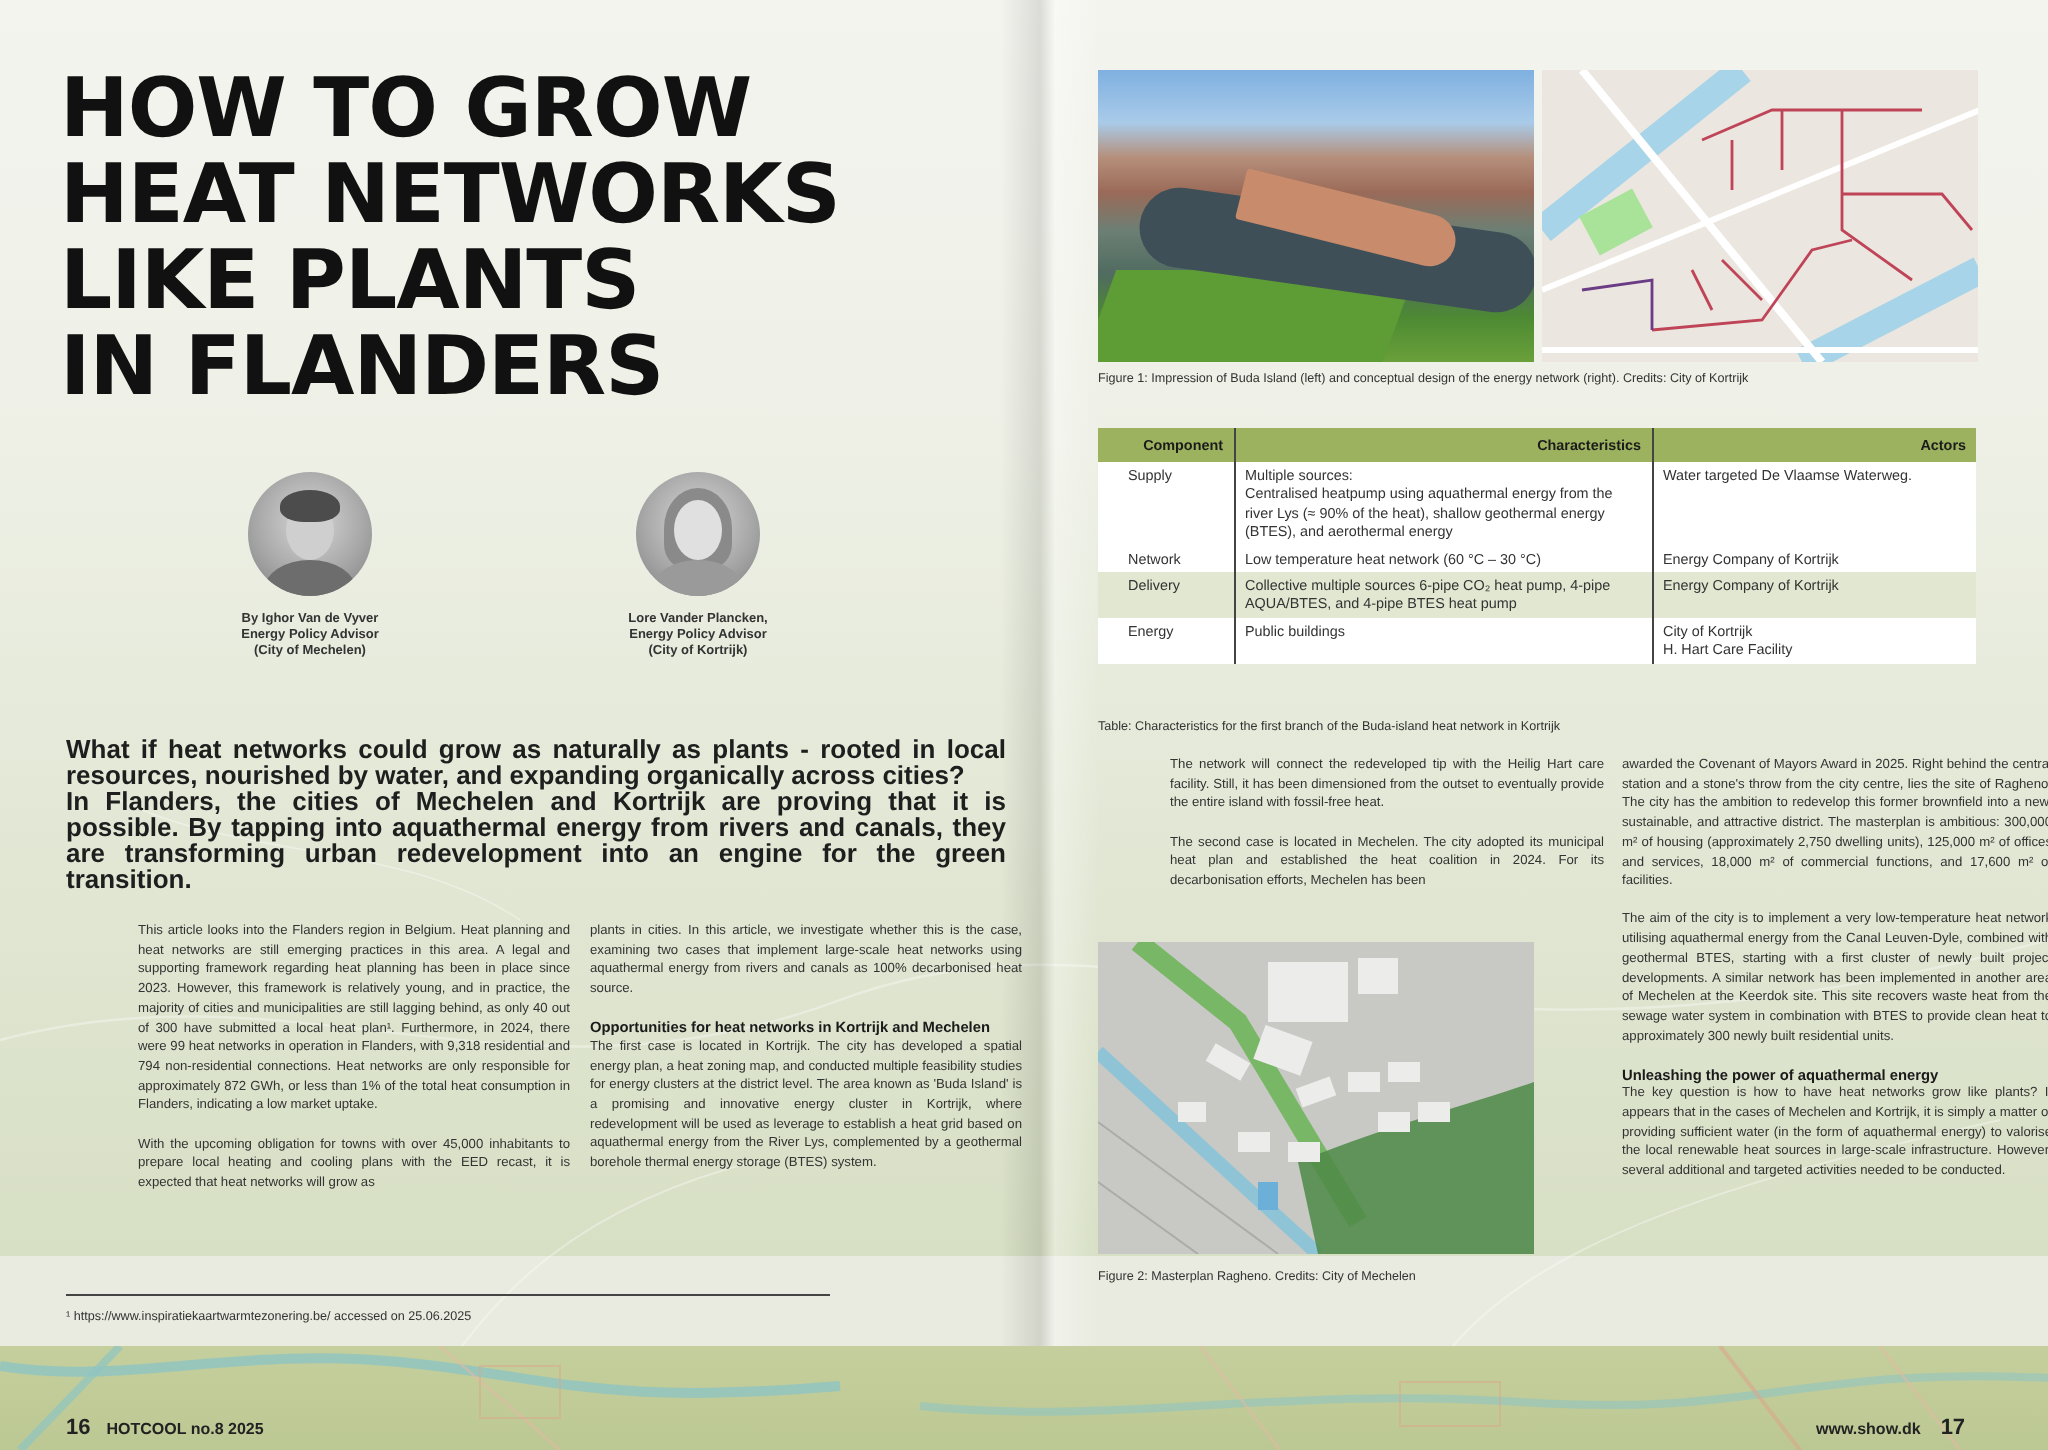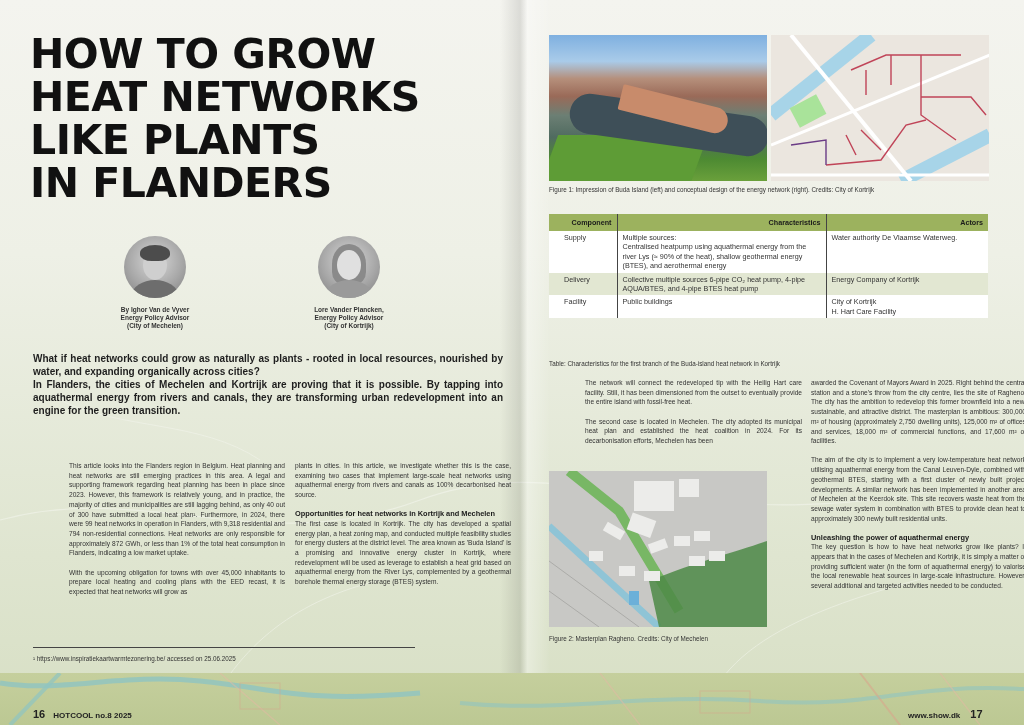--- a/index.html
+++ b/index.html
@@ -4,21 +4,21 @@
 <style>
   * { box-sizing: border-box; margin: 0; padding: 0; }
   html, body { width: 1024px; height: 725px; overflow: hidden; }
   body {
     font-family: "Liberation Sans", sans-serif;
     background: #e9ebe0;
     position: relative;
     color: #222;
   }
   .spread {
-    position: absolute; left: 0; top: 0; width: 1024px; height: 725px;
+    position: absolute; left: 0; top: 0; width: 1024px; height: 628px;
     background: linear-gradient(180deg, #f4f4ef 0%, #eef0e6 35%, #e3e8d6 65%, #d7dfc4 100%);
   }
   .gutter {
     position: absolute; left: 500px; top: 0; width: 50px; height: 725px;
     background: linear-gradient(90deg, rgba(0,0,0,0) 0%, rgba(0,0,0,0.10) 40%, rgba(255,255,255,0.35) 55%, rgba(0,0,0,0) 100%);
   }
   .veins {
     position: absolute; inset: 0; pointer-events: none; opacity: 0.35;
   }
   .footer-band {
@@ -54,22 +54,22 @@
     position: absolute; left: 16px; top: 9px; width: 30px; height: 16px; border-radius: 50% 50% 40% 40%;
     background: #4c4c4c;
   }
   .author .avatar.f .hair { background: #8a8a8a; height: 40px; border-radius: 50% 50% 30% 30%; top: 8px; left: 14px; width: 34px; }
   .author .avatar.f .face { background: #e0e0e0; z-index: 1; }
   .author .avatar.f .shoulders { background: #9a9a9a; }
   .author .meta { font-size: 6.5px; line-height: 8px; font-weight: bold; color: #333; margin-top: 8px; }
   .author .meta div { display: block; }
 
   .lead {
-    position: absolute; left: 33px; top: 352px; width: 470px;
-    font-size: 10px; line-height: 13px; font-weight: bold; color: #1e1e1e; text-align: justify;
+    position: absolute; left: 33px; top: 368px; width: 470px;
+    font-size: 13px; line-height: 13px; font-weight: bold; color: #1e1e1e; text-align: justify;
   }
   .lead p { margin: 0; }
 
   .col { position: absolute; font-size: 6.6px; line-height: 9.7px; color: #333; text-align: justify; margin-left: 36px; }
   .col p { margin-bottom: 9.5px; }
   .col h3 { font-size: 7.4px; line-height: 9.5px; font-weight: bold; color: #1a1a1a; margin: 0; text-align: left; }
 
   .fn-rule { position: absolute; left: 33px; top: 647px; width: 382px; height: 1px; background: #444; }
   .footnote { position: absolute; left: 33px; top: 655px; font-size: 6.3px; color: #333; }
 
@@ -232,29 +232,34 @@
           <th class="c3">Actors</th>
         </tr>
       </thead>
       <tbody>
         <tr class="odd">
           <td class="c1">Supply</td>
           <td class="c2">
             <div>Multiple sources:</div>
             <div>Centralised heatpump using aquathermal energy from the river Lys (≈ 90% of the heat), shallow geothermal energy (BTES), and aerothermal energy</div>
           </td>
-          <td class="c3">Water authority De Vlaamse Waterweg.</td>
+          <td class="c3">Water targeted De Vlaamse Waterweg.</td>
+        </tr>
+        <tr class="odd">
+          <td class="c1">Network</td>
+          <td class="c2">Low temperature heat network (60 °C – 30 °C)</td>
+          <td class="c3">Energy Company of Kortrijk</td>
         </tr>
         <tr class="even">
           <td class="c1">Delivery</td>
           <td class="c2">Collective multiple sources 6-pipe CO₂ heat pump, 4-pipe AQUA/BTES, and 4-pipe BTES heat pump</td>
           <td class="c3">Energy Company of Kortrijk</td>
         </tr>
         <tr class="odd">
-          <td class="c1">Facility</td>
+          <td class="c1">Energy</td>
           <td class="c2">Public buildings</td>
           <td class="c3">
             <div>City of Kortrijk</div>
             <div>H. Hart Care Facility</div>
           </td>
         </tr>
       </tbody>
     </table>
   </div>
   <div class="caption" style="left:549px; top:360px;">Table: Characteristics for the first branch of the Buda-island heat network in Kortrijk</div>

